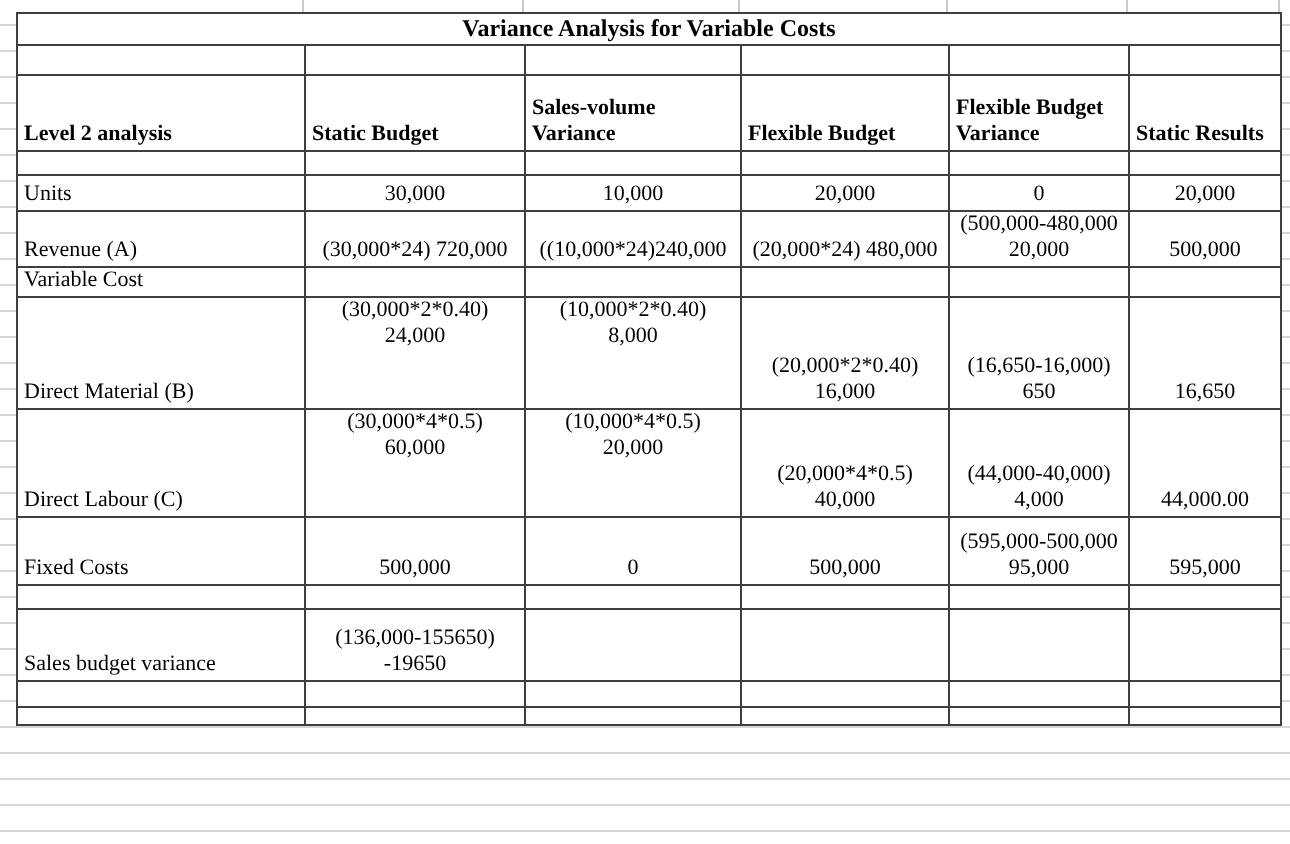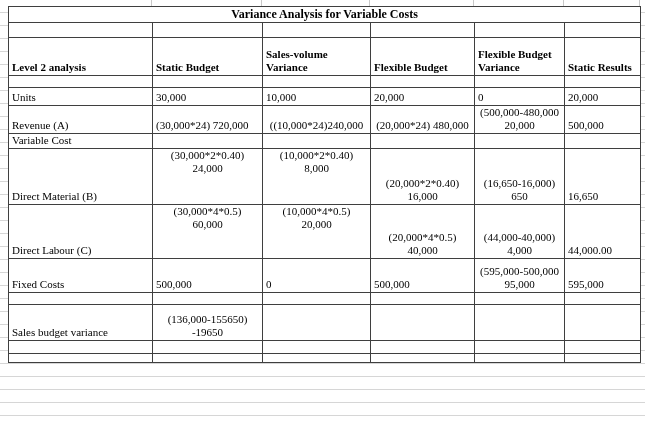--- a/index.html
+++ b/index.html
@@ -20,21 +20,21 @@
   td{
     border:1px solid #3f3f3f;
     padding:0 3px 1px 3px;
     font-size:11px;line-height:13px;
     vertical-align:bottom;
     overflow:hidden;
     white-space:pre-line;
   }
   td.hdr{font-weight:bold;}
   td.title-cell{text-align:center;font-weight:bold;font-size:12px;vertical-align:middle;white-space:nowrap;}
-  td.num{text-align:left;white-space:nowrap;}
+  td.num{text-align:center;white-space:nowrap;}
   td.formula{text-align:center;}
   td.top{vertical-align:top;}
   td.nw{white-space:nowrap;}
 </style>
 </head>
 <body>
 
 <div class="sheet">
   <div class="bg-grid"></div>
   <div class="vline" style="left:151px"></div>

